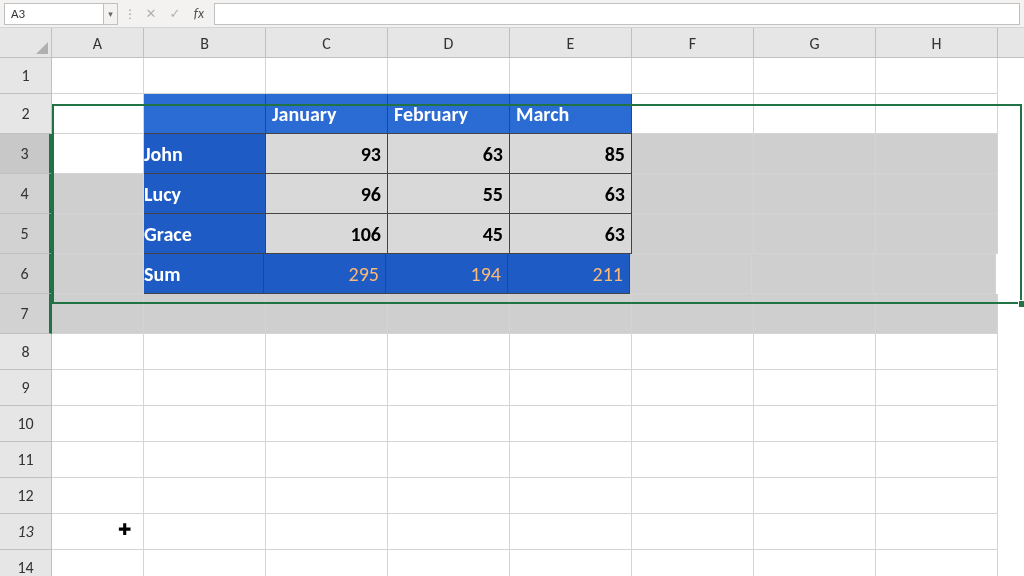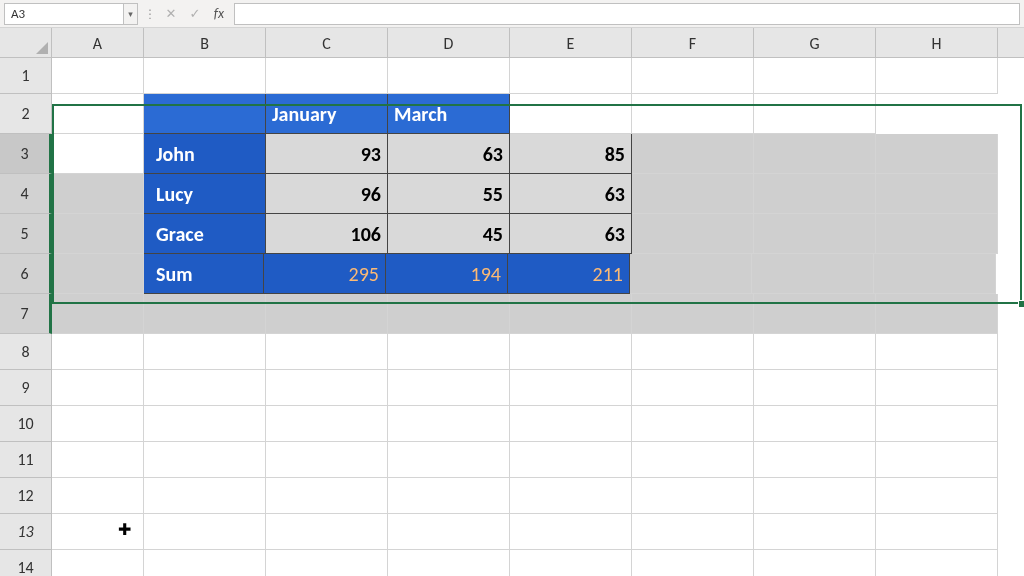--- a/index.html
+++ b/index.html
@@ -1,19 +1,19 @@
 <!DOCTYPE html>
 <html><head>
   <meta charset="utf-8">
   <style>
     * { box-sizing: border-box; margin: 0; padding: 0; }
     body { font-family: Calibri, Arial, sans-serif; background: #f3f2f1; overflow: hidden; width: 1024px; height: 576px; }
     
     .formula-bar { display: flex; align-items: center; height: 28px; background: #f3f2f1; border-bottom: 1px solid #d4d4d4; padding: 2px 4px; gap: 6px; }
-    .name-box { width: 120px; height: 22px; background: white; border: 1px solid #c0c0c0; display: flex; align-items: center; padding: 0 6px; font-size: 13px; color: #333; }
+    .name-box { width: 100px; height: 22px; background: white; border: 1px solid #c0c0c0; display: flex; align-items: center; padding: 0 6px; font-size: 13px; color: #333; }
     .name-box-dropdown { width: 14px; height: 22px; background: #f3f2f1; border: 1px solid #c0c0c0; border-left: none; display: flex; align-items: center; justify-content: center; }
     .name-box-dropdown::after { content: "▾"; font-size: 9px; color: #666; }
     .fb-sep { color: #999; font-size: 12px; }
     .fb-btn { width: 18px; height: 18px; display: flex; align-items: center; justify-content: center; font-size: 13px; color: #b0b0b0; }
     .fb-btn.cancel::after { content: "✕"; }
     .fb-btn.enter::after { content: "✓"; }
     .fb-btn.fx { font-style: italic; font-size: 14px; color: #555; }
     .formula-input { flex: 1; height: 22px; background: white; border: 1px solid #c0c0c0; padding: 0 6px; font-size: 13px; }
     
     .sheet-wrap { position: relative; background: white; }
@@ -29,21 +29,21 @@
     .row-h.active { background: #c8c8c8; }
     
     .grid { position: absolute; top: 30px; left: 52px; right: 0; bottom: 0; }
     .row { display: flex; }
     .cell { border-right: 1px solid #d4d4d4; border-bottom: 1px solid #d4d4d4; display: flex; align-items: center; padding: 0 6px; font-size: 20px; }
     
     .row.sel .cell { background: #cfcfcf; }
     .cell.active { background: white !important; }
     
     .hdr-blue { background: #2b6bd4 !important; color: white; font-weight: bold; border-right: 1px solid #444 !important; border-bottom: 1px solid #444 !important; }
-    .label-blue { background: #1f5bc4 !important; color: white; font-weight: bold; border-right: 1px solid #444 !important; border-bottom: 1px solid #444 !important; padding-left: 12px; }
+    .label-blue { background: #1f5bc4 !important; color: white; font-weight: bold; border-right: 1px solid #444 !important; border-bottom: 1px solid #444 !important; padding-left: 0; }
     .data-cell { background: #d9d9d9 !important; color: #000; font-weight: bold; justify-content: flex-end; border-right: 1px solid #444 !important; border-bottom: 1px solid #444 !important; }
     .sum-cell { background: #1f5bc4 !important; color: #fdba74; font-weight: normal; justify-content: flex-end; border-right: 1px solid #444 !important; border-bottom: 1px solid #444 !important; }
     
     .sel-border { position: absolute; border: 2px solid #217346; pointer-events: none; }
     .sel-handle { position: absolute; width: 8px; height: 8px; background: #217346; border: 1px solid white; }
     
     .cursor-cross { position: absolute; font-size: 16px; color: #000; pointer-events: none; }
   </style>
 </head>
 <body>
@@ -101,20 +101,21 @@
       <div class="cell" style="width:122px"></div>
       <div class="cell" style="width:122px"></div>
       <div class="cell" style="width:122px"></div>
       <div class="cell" style="width:122px"></div>
     </div>
 
     <div class="row" style="height:40px">
       <div class="cell" style="width:92px"></div>
       <div class="cell hdr-blue" style="width:122px"></div>
       <div class="cell hdr-blue" style="width:122px">January</div>
+      <div class="cell hdr-blue" style="width:122px">February</div>
       <div class="cell hdr-blue" style="width:122px">March</div>
       <div class="cell" style="width:122px"></div>
       <div class="cell" style="width:122px"></div>
       <div class="cell" style="width:122px"></div>
     </div>
 
     <div class="row sel" style="height:40px">
       <div class="cell active" style="width:92px"></div>
       <div class="cell label-blue" style="width:122px">John</div>
       <div class="cell data-cell" style="width:122px">93</div>

